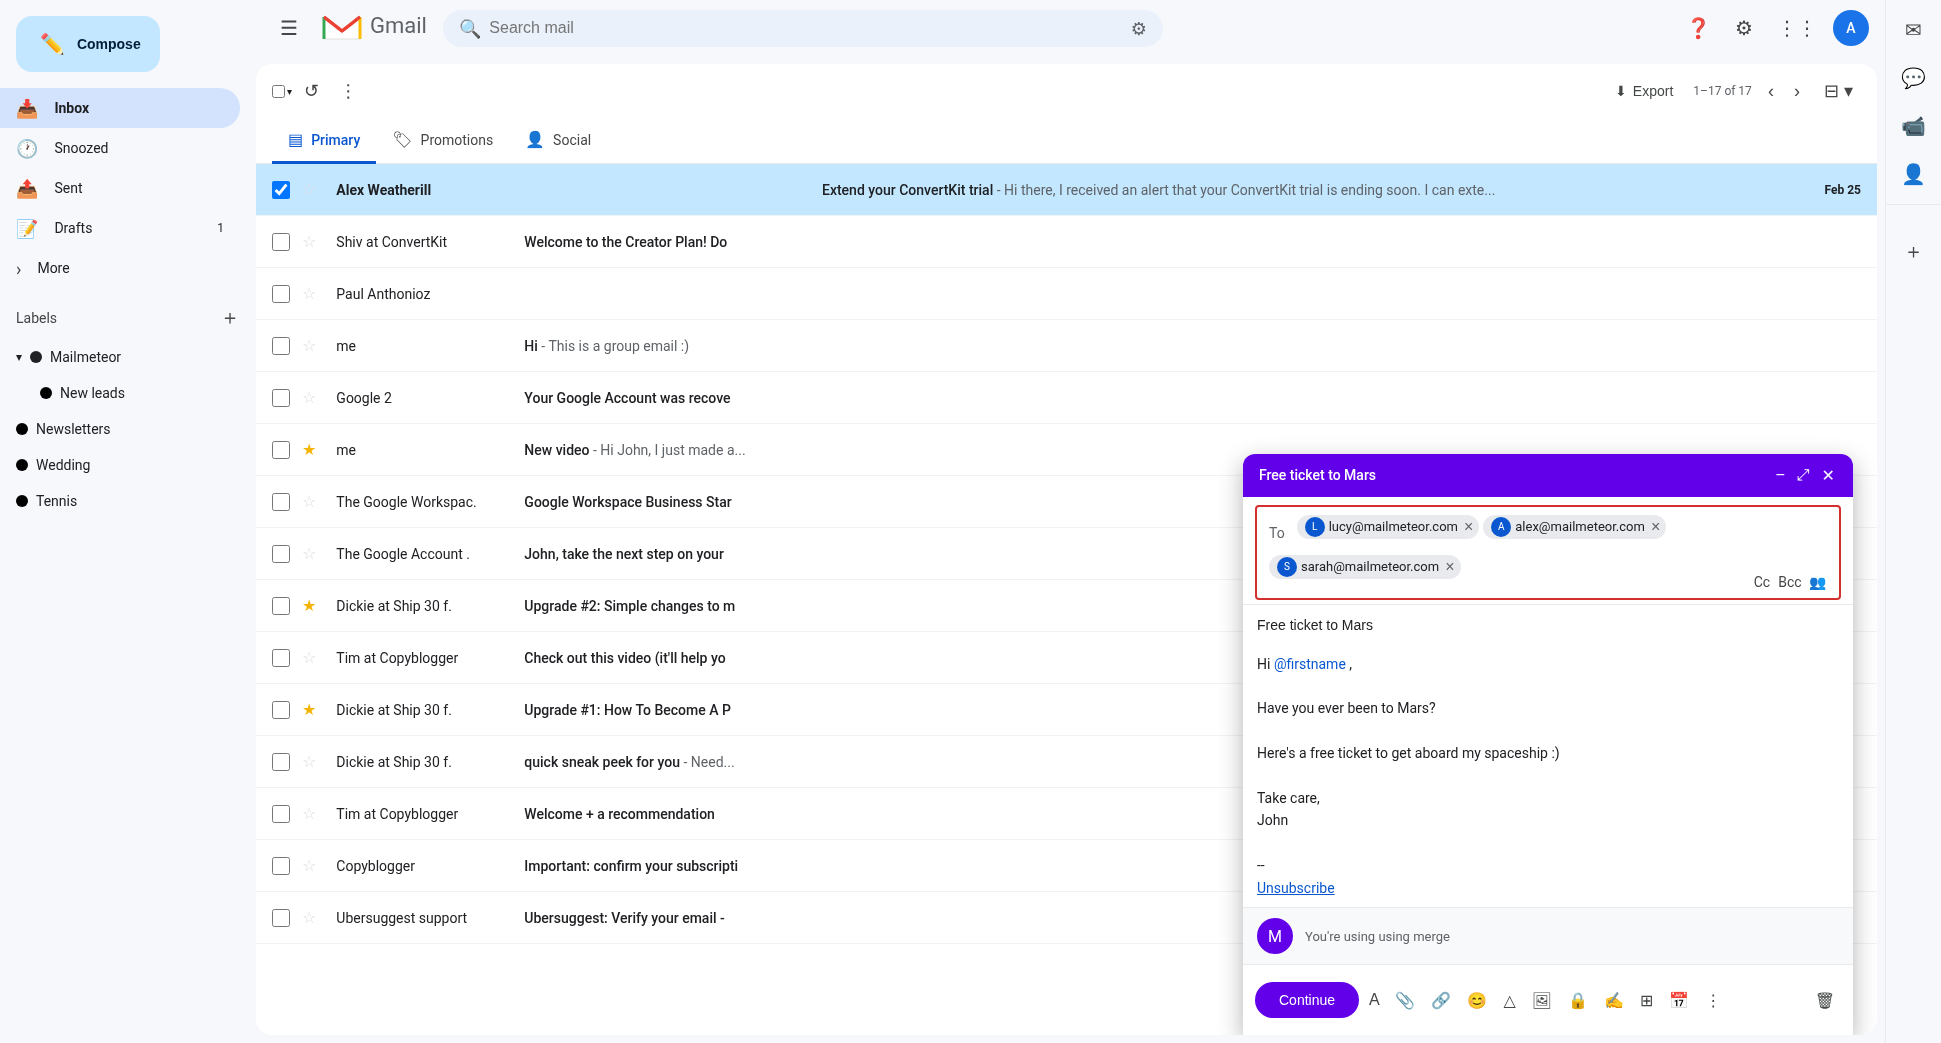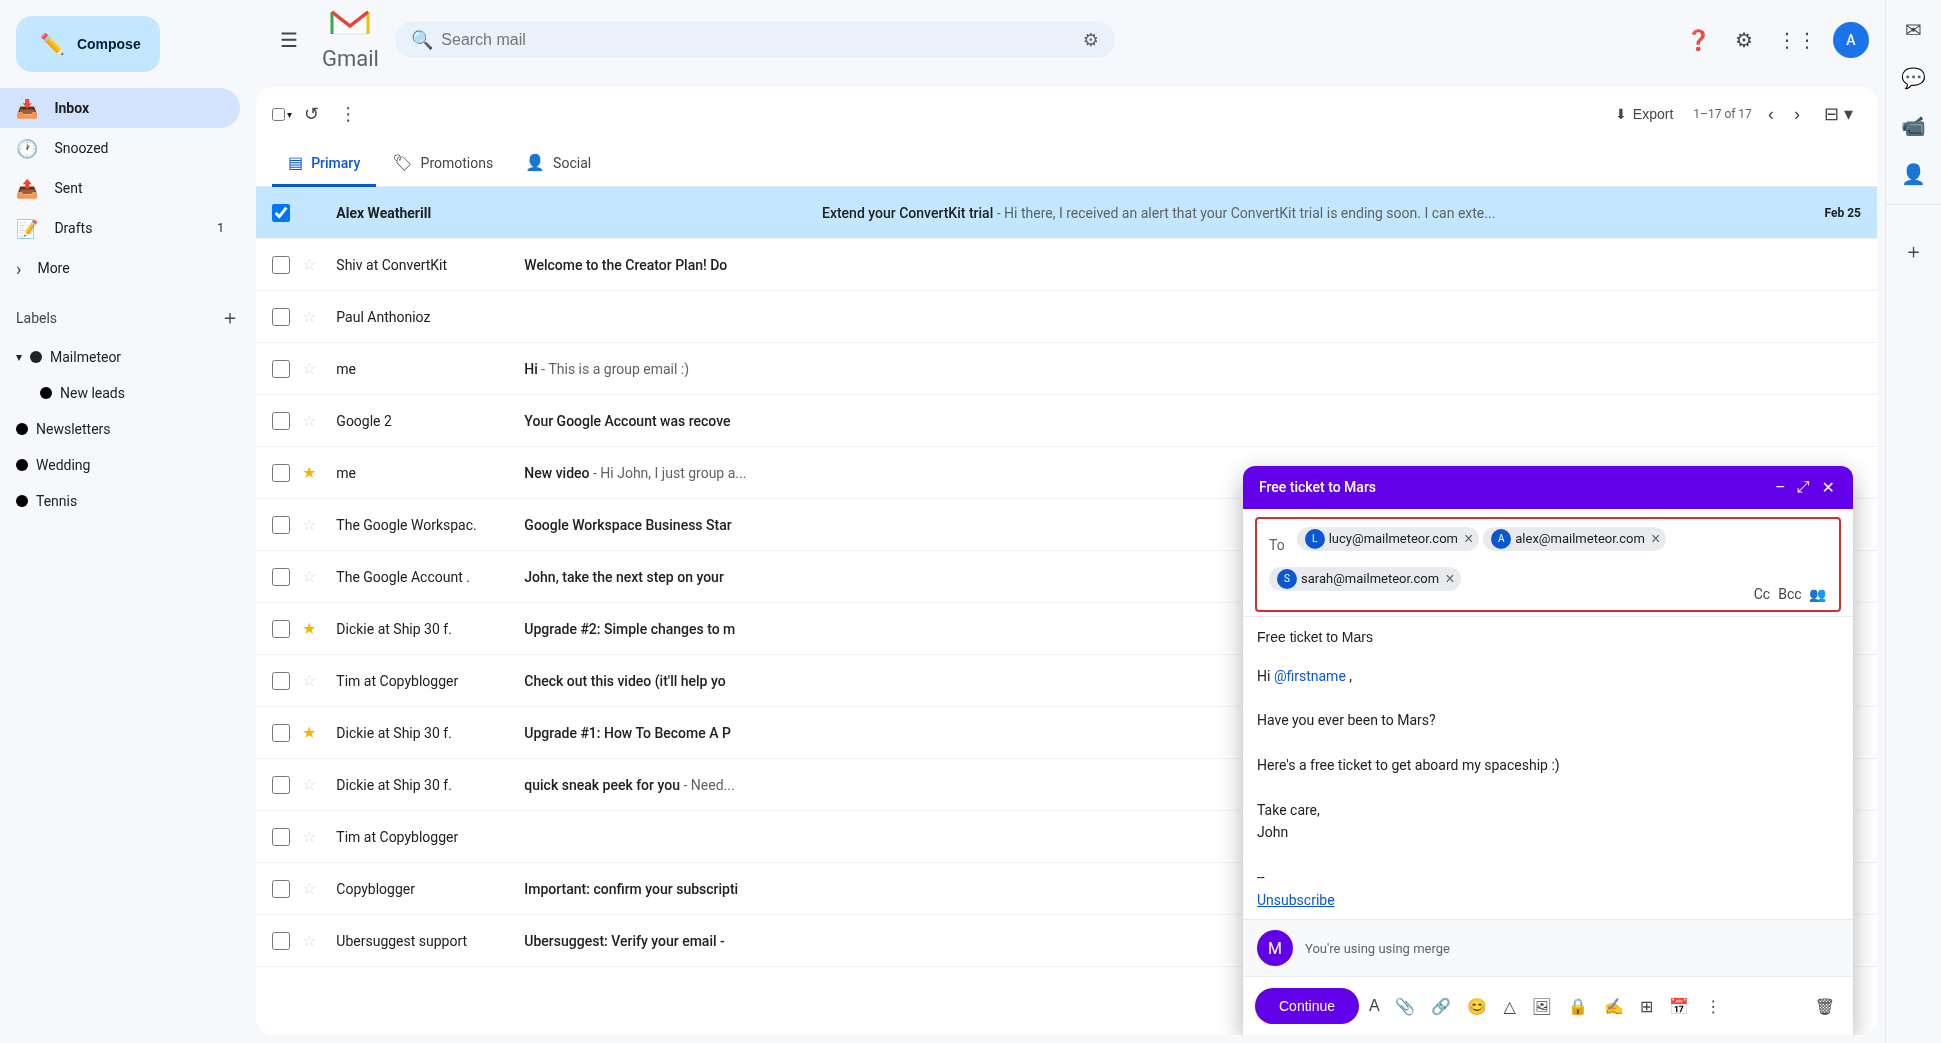--- a/index.html
+++ b/index.html
@@ -78,30 +78,30 @@
     
     .compose-body { padding: 8px 14px; min-height: 200px; font-size: 14px; color: #202124; line-height: 1.6; }
     .unsubscribe-link { color: #0b57d0; text-decoration: underline; cursor: pointer; margin-top: 19px; }
 
     
     .mail-merge-notice { display: flex; align-items: center; gap: 12px; padding: 10px 14px; background: #f8f9fa; border-top: 1px solid #e8eaed; }
     .mail-merge-avatar { width: 36px; height: 36px; border-radius: 50%; background: #6200ea; display: flex; align-items: center; justify-content: center; color: white; font-size: 16px; flex-shrink: 0; }
     .mail-merge-text { font-size: 13px; color: #5f6368; }
 
     
-    .compose-toolbar { display: flex; align-items: center; padding: 11px 12px; border-top: 1px solid #e8eaed; gap: 4px; }
+    .compose-toolbar { display: flex; align-items: center; padding: 17px 12px; border-top: 1px solid #e8eaed; gap: 4px; }
     .continue-btn { background: #6200ea; color: white; border: none; border-radius: 20px; padding: 10px 24px; font-size: 14px; font-weight: 500; cursor: pointer; }
     .compose-tool-btn { background: none; border: none; cursor: pointer; padding: 6px; color: #444746; font-size: 16px; border-radius: 50%; display: flex; align-items: center; justify-content: center; }
     .compose-tool-btn.blue { color: #1a73e8; }
     .trash-btn { margin-left: auto; }
 
     
     .right-panel { width: 56px; background: #f6f8fc; display: flex; flex-direction: column; align-items: center; padding: 8px 0; gap: 4px; border-left: 1px solid #e8eaed; }
     .panel-btn { background: none; border: none; cursor: pointer; padding: 10px; border-radius: 50%; color: #444746; font-size: 20px; display: flex; align-items: center; justify-content: center; }
-    .app-logo { display: flex; align-items: center; gap: 8px; flex-direction: column; }
+    .app-logo { display: flex; align-items: flex-start; gap: 8px; }
 
     .export-btn { display: flex; align-items: center; gap: 6px; font-size: 14px; color: #444746; background: none; border: none; cursor: pointer; padding: 6px 12px; border-radius: 4px; }
     .pagination { font-size: 12px; color: #5f6368; }
     .nav-arrows { display: flex; gap: 4px; }
 
     .full-layout { display: flex; flex-direction: column; flex: 1; overflow: hidden; }
     .top-bar { display: flex; align-items: center; padding: 8px 16px; background: #f6f8fc; gap: 16px; }
     .search-bar { flex: 1; max-width: 720px; }
     .search-input-wrap { display: flex; align-items: center; background: #eaf1fb; border-radius: 24px; padding: 8px 16px; gap: 8px; }
     .search-input { border: none; background: transparent; outline: none; font-size: 16px; flex: 1; color: #202124; }
@@ -302,21 +302,21 @@
     </span>
     <span class="date "></span>
   </div>
             <div class="email-row">
     <input type="checkbox" class="row-checkbox" style="">
     <button class="star-btn starred">★</button>
     <span class="reply-icon"></span>
     <span class="sender">me</span>
     <span class="subject-snippet">
       <span class="subject">New video</span>
-      <span class="snippet"> - Hi John, I just group a...</span>
+      <span class="snippet"> - Hi John, I just made a...</span>
     </span>
     <span class="date "></span>
   </div>
             <div class="email-row">
     <input type="checkbox" class="row-checkbox" style="">
     <button class="star-btn ">☆</button>
     <span class="reply-icon"></span>
     <span class="sender">The Google Workspac.</span>
     <span class="subject-snippet">
       <span class="subject">Google Workspace Business Star</span>
@@ -377,20 +377,24 @@
       <span class="subject">quick sneak peek for you</span>
       <span class="snippet"> - Need...</span>
     </span>
     <span class="date "></span>
   </div>
             <div class="email-row">
     <input type="checkbox" class="row-checkbox" style="">
     <button class="star-btn ">☆</button>
     <span class="reply-icon"></span>
     <span class="sender">Tim at Copyblogger</span>
+    <span class="subject-snippet">
+      <span class="subject">Welcome + a recommendation</span>
+      
+    </span>
     <span class="date "></span>
   </div>
             <div class="email-row">
     <input type="checkbox" class="row-checkbox" style="">
     <button class="star-btn ">☆</button>
     <span class="reply-icon"></span>
     <span class="sender">Copyblogger</span>
     <span class="subject-snippet">
       <span class="subject">Important: confirm your subscripti</span>
       

